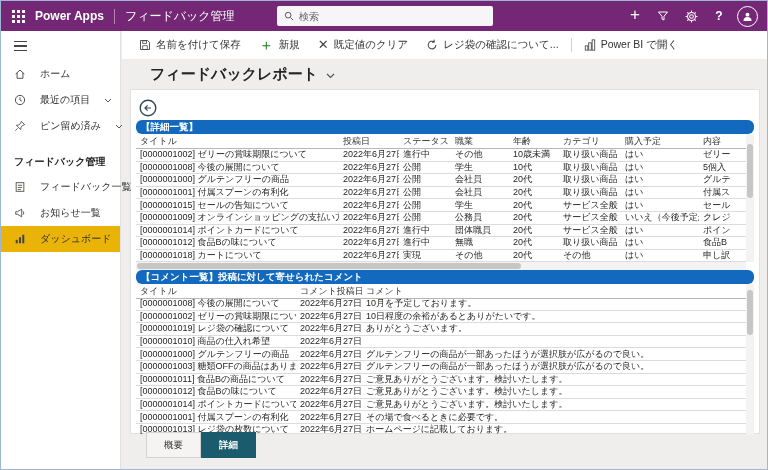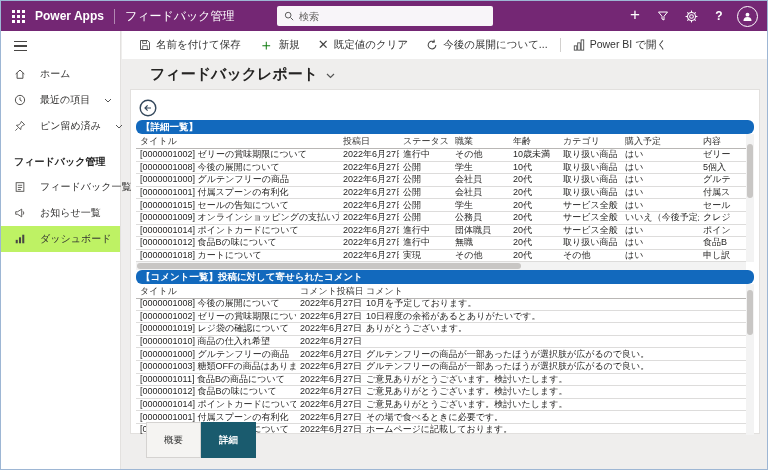--- a/index.html
+++ b/index.html
@@ -28,21 +28,21 @@
   .tb-plus{font-size:17px;font-weight:300;padding-bottom:2px;}
   .tb-help{font-size:12px;font-weight:bold;}
   .avatar{width:21px;height:21px;border-radius:50%;border:1px solid #fff;margin:0 9px 0 4px;display:flex;align-items:center;justify-content:center;cursor:pointer;}
 
   
   .sidebar{position:absolute;top:30px;left:0;width:120px;bottom:0;background:#fff;border-right:1px solid #e3e1df;z-index:20;}
   .hamburger{height:30px;display:flex;align-items:center;padding-left:13px;cursor:pointer;}
   .hamburger-lines{display:flex;flex-direction:column;gap:3px;}
   .hamburger-lines span{width:13px;height:1.5px;background:#484644;}
   .side-item{height:26px;display:flex;align-items:center;gap:14px;padding:0 8px 0 13px;font-size:10px;color:#323130;cursor:pointer;white-space:nowrap;}
-  .side-item.active{background:#bef264;}
+  .side-item.active{background:#eab308;}
   .side-item .chev{margin-left:auto;display:flex;}
   .side-section-title{margin-top:10px;padding:6px 10px 5px 13px;font-size:10px;font-weight:bold;color:#242424;white-space:nowrap;}
   .side-icon{display:flex;width:12px;justify-content:center;flex:0 0 12px;}
 
   
   .main{position:absolute;left:121px;top:30px;right:0;bottom:0;background:#efeeed;}
   .cmdbar{height:28px;background:#fff;display:flex;align-items:center;padding-left:8px;font-size:10.5px;color:#333;}
   .cmd{display:flex;align-items:center;gap:5px;padding:0 9px;height:100%;cursor:pointer;white-space:nowrap;}
   .cmd-sep{width:1px;height:14px;background:#d2d0ce;margin:0 3px;}
   .cmd .plus{color:var(--new-green);font-size:15px;font-weight:400;line-height:10px;}
@@ -82,21 +82,21 @@
   .tbl-details .vscroll{top:14px;bottom:8px;}
   .tbl-comments .vscroll{top:14px;bottom:0;}
   .vthumb{position:absolute;left:1px;right:1px;background:#c8c6c4;border-radius:3px;}
   .tbl-details .vthumb{top:8%;height:42%;}
   .tbl-comments .vthumb{top:4%;height:30%;}
   .hscroll{position:absolute;left:0;right:8px;bottom:0;height:8px;background:#f3f3f3;}
   .hthumb{position:absolute;top:1px;bottom:1px;left:1px;width:63%;background:#c8c6c4;border-radius:3px;}
 
   
   .tabstrip{position:absolute;left:8px;top:407px;right:10px;height:20px;display:flex;align-items:flex-end;padding-left:16px;}
-  .tab{min-width:55px;height:36px;display:flex;align-items:center;justify-content:center;font-size:9.5px;color:#333;background:#f5f4f2;border:1px solid #d5d3d1;cursor:pointer;padding:0 10px;}
+  .tab{min-width:55px;height:26px;display:flex;align-items:center;justify-content:center;font-size:9.5px;color:#333;background:#f5f4f2;border:1px solid #d5d3d1;cursor:pointer;padding:0 10px;}
   .tab.active{background:var(--active-tab-bg);border-color:var(--active-tab-bg);color:#fff;font-weight:bold;}
 </style>
 </head>
 <body>
 
 <div class="window">
 
   <header class="topbar">
     <div class="waffle">
       <div class="waffle-grid">
@@ -263,21 +263,21 @@
         <span class="xmark">✕</span>
         <span>既定値のクリア</span>
       </div>
       <div class="cmd">
         <span style="display:flex;">
           <svg width="12" height="12" viewBox="0 0 14 14">
               <path d="M11.5 7 A4.5 4.5 0 1 1 9.5 3.3" fill="none" stroke="#444" stroke-width="1.2"></path>
               <path d="M9.3 0.8 L9.7 3.5 L7 3.9" fill="none" stroke="#444" stroke-width="1.2"></path>
             </svg>
         </span>
-        <span>今後の展開について...</span>
+        <span>レジ袋の確認について...</span>
       </div>
       <div class="cmd-sep"></div>
       <div class="cmd">
         <span style="display:flex;">
           <svg width="12" height="12" viewBox="0 0 14 14">
               <rect x="1.5" y="8" width="3" height="5" fill="none" stroke="#444" stroke-width="1"></rect>
               <rect x="5.5" y="4.5" width="3" height="8.5" fill="none" stroke="#444" stroke-width="1"></rect>
               <rect x="9.5" y="1" width="3" height="12" fill="none" stroke="#444" stroke-width="1"></rect>
             </svg>
         </span>

